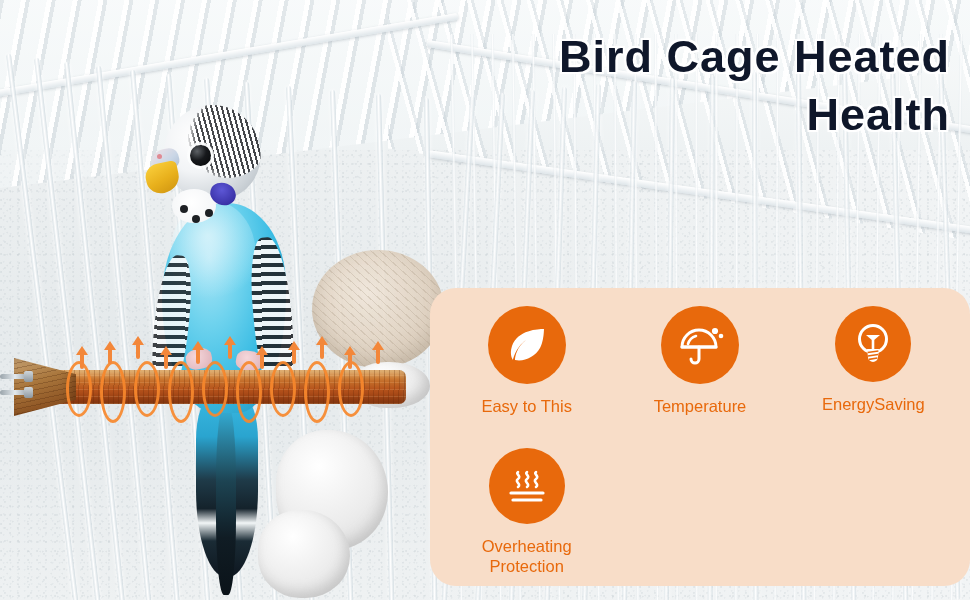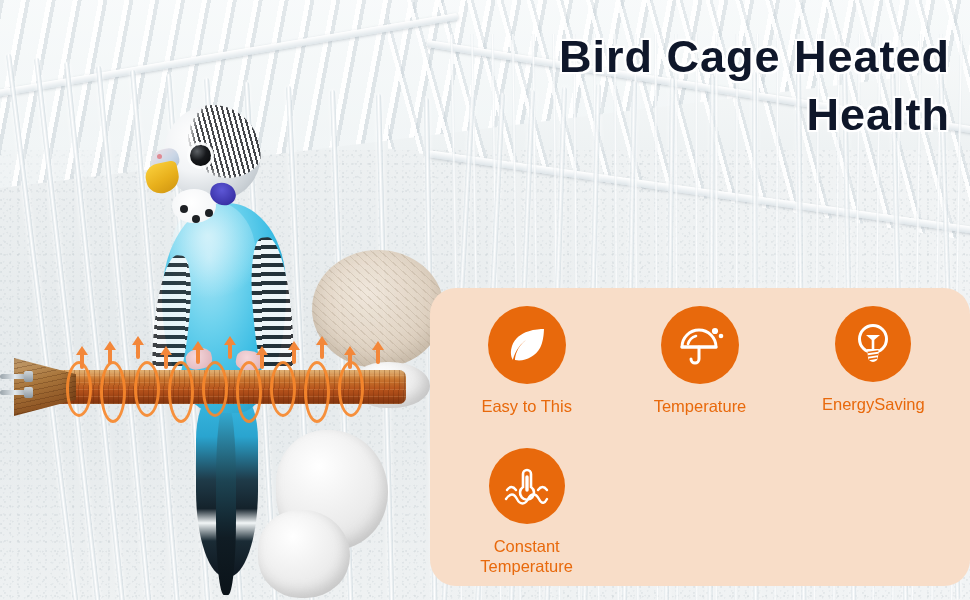--- a/index.html
+++ b/index.html
@@ -395,30 +395,32 @@
             <line x1="17.6" y1="31.5" x2="28.4" y2="30" stroke="#e8690c" stroke-width="1.6"></line>
             <line x1="18" y1="35" x2="28" y2="33.5" stroke="#e8690c" stroke-width="1.6"></line>
             <line x1="19" y1="38.4" x2="27.4" y2="37" stroke="#e8690c" stroke-width="1.6"></line>
             <path d="M16 14h14l-7 6Z" fill="#fff"></path>
             <line x1="23" y1="19" x2="23" y2="28" stroke="#fff" stroke-width="2.6"></line>
           </svg>
         </div>
         <div class="cap">EnergySaving</div>
       </div>
 
-
       <div class="cell r2">
         <div class="circ">
-          <svg width="50" height="46" viewBox="0 0 50 46" aria-hidden="true">
-            <path d="M25 7a4 4 0 0 1 4 4v13a7 7 0 1 1-8 0V11a4 4 0 0 1 4-4Z" fill="none" stroke="#fff" stroke-width="2.6"></path>
-            <line x1="25" y1="14" x2="25" y2="27" stroke="#fff" stroke-width="3.4" stroke-linecap="round"></line>
-            <path d="M5 27c3-4 6-4 9 0" fill="none" stroke="#fff" stroke-width="2.4" stroke-linecap="round"></path>
-            <path d="M36 27c3-4 6-4 9 0" fill="none" stroke="#fff" stroke-width="2.4" stroke-linecap="round"></path>
-            <path d="M4 36c4-6 8-6 11 0s8 6 11 0 8-6 11 0 6 4 8 0" fill="none" stroke="#fff" stroke-width="2.4" stroke-linecap="round"></path>
+          <svg width="48" height="46" viewBox="0 0 48 46" aria-hidden="true">
+            <g fill="none" stroke="#fff" stroke-width="2.6" stroke-linecap="round">
+              <path d="M15 24c4-3-4-5 0-8s-3-5 0-7"></path>
+              <path d="M24 24c4-3-4-5 0-8s-3-5 0-7"></path>
+              <path d="M33 24c4-3-4-5 0-8s-3-5 0-7"></path>
+            </g>
+            <line x1="8" y1="30" x2="40" y2="30" stroke="#fff" stroke-width="3.2" stroke-linecap="round"></line>
+            <line x1="10" y1="37" x2="38" y2="37" stroke="#fff" stroke-width="3.2" stroke-linecap="round"></line>
           </svg>
         </div>
-        <div class="cap">Constant<br>Temperature</div>
-      </div>
+        <div class="cap">Overheating<br>Protection</div>
+      </div>
+
 
     </div>
   </div>
 
 </div>
 
 </body></html>

